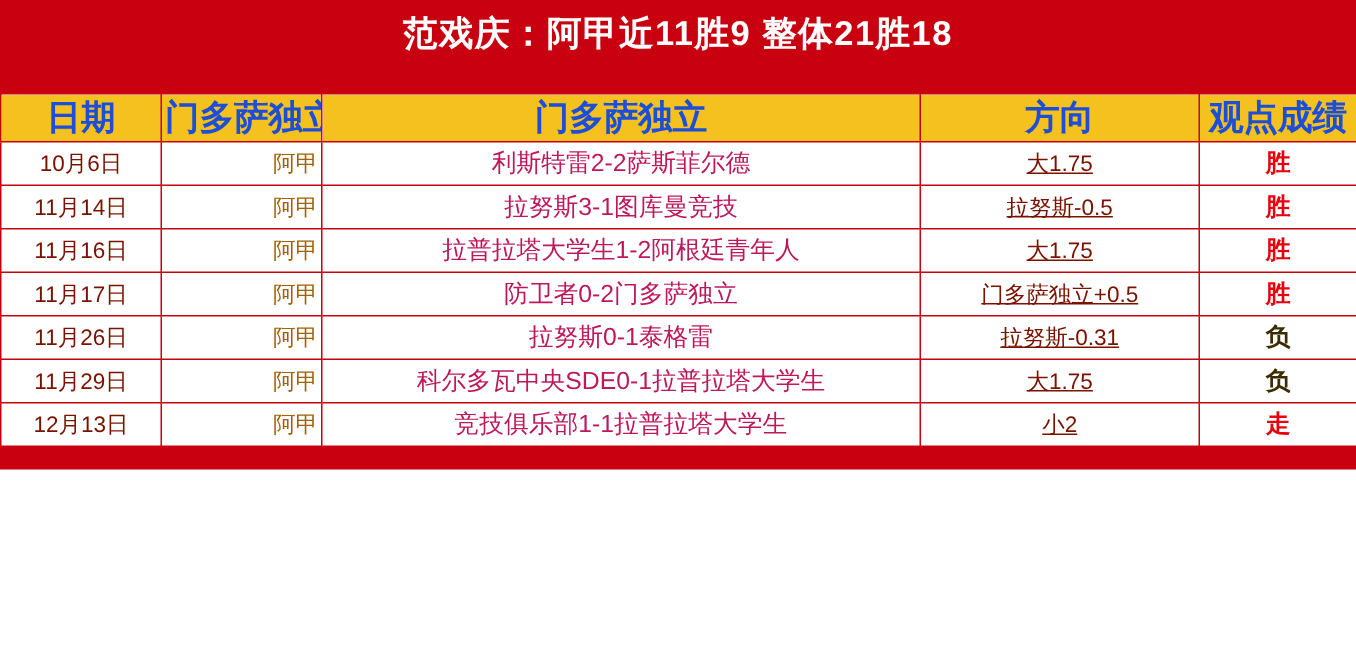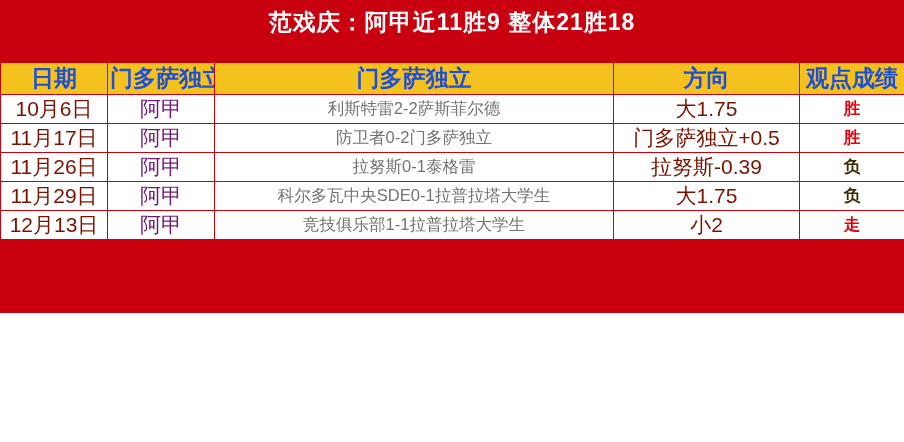--- a/index.html
+++ b/index.html
@@ -56,28 +56,28 @@
   }
   thead th {
     height: 31px;
     background: #f5c11e;
     color: #1d4ed8;
     font-size: 23px;
     font-weight: bold;
   }
   tbody td {
     height: 29px;
-    font-size: 21px;
+    font-size: 15px;
     color: #6b0f00;
     background: #ffffff;
   }
   tbody td.date { color: #7a1200; }
-  tbody td.league { color: #701a75; text-align: center; }
-  tbody td.match { color: #737373; font-size: 16.5px; }
-  tbody td.dir { color: #7a1200; }
+  tbody td.league { color: #a16207; text-align: right; }
+  tbody td.match { color: #be185d; font-size: 16.5px; }
+  tbody td.dir { color: #7a1200; text-decoration: underline; }
   tbody td.res { font-weight: bold; font-size: 16.5px; }
   tbody td.res.win { color: #e8000d; }
   tbody td.res.draw { color: #e8000d; }
   tbody td.res.lose { color: #3b2b00; }
 </style>
 </head>
 <body>
 
 <div class="sheet">
 
@@ -104,31 +104,45 @@
     </thead>
     <tbody>
       <tr>
         <td class="date">10月6日</td>
         <td class="league">阿甲</td>
         <td class="match">利斯特雷2-2萨斯菲尔德</td>
         <td class="dir">大1.75</td>
         <td class="res win">胜</td>
       </tr>
       <tr>
+        <td class="date">11月14日</td>
+        <td class="league">阿甲</td>
+        <td class="match">拉努斯3-1图库曼竞技</td>
+        <td class="dir">拉努斯-0.5</td>
+        <td class="res win">胜</td>
+      </tr>
+      <tr>
+        <td class="date">11月16日</td>
+        <td class="league">阿甲</td>
+        <td class="match">拉普拉塔大学生1-2阿根廷青年人</td>
+        <td class="dir">大1.75</td>
+        <td class="res win">胜</td>
+      </tr>
+      <tr>
         <td class="date">11月17日</td>
         <td class="league">阿甲</td>
         <td class="match">防卫者0-2门多萨独立</td>
         <td class="dir">门多萨独立+0.5</td>
         <td class="res win">胜</td>
       </tr>
       <tr>
         <td class="date">11月26日</td>
         <td class="league">阿甲</td>
         <td class="match">拉努斯0-1泰格雷</td>
-        <td class="dir">拉努斯-0.39</td>
+        <td class="dir">拉努斯-0.31</td>
         <td class="res lose">负</td>
       </tr>
       <tr>
         <td class="date">11月29日</td>
         <td class="league">阿甲</td>
         <td class="match">科尔多瓦中央SDE0-1拉普拉塔大学生</td>
         <td class="dir">大1.75</td>
         <td class="res lose">负</td>
       </tr>
       <tr>

